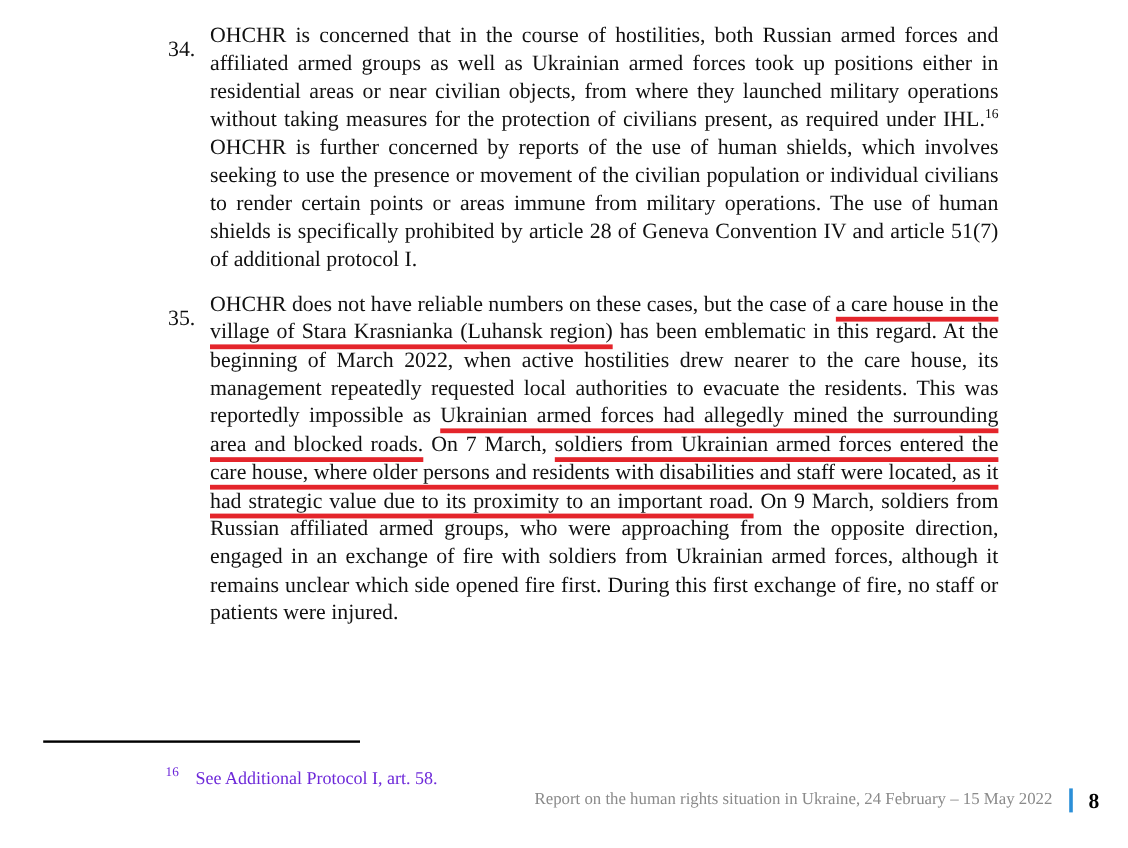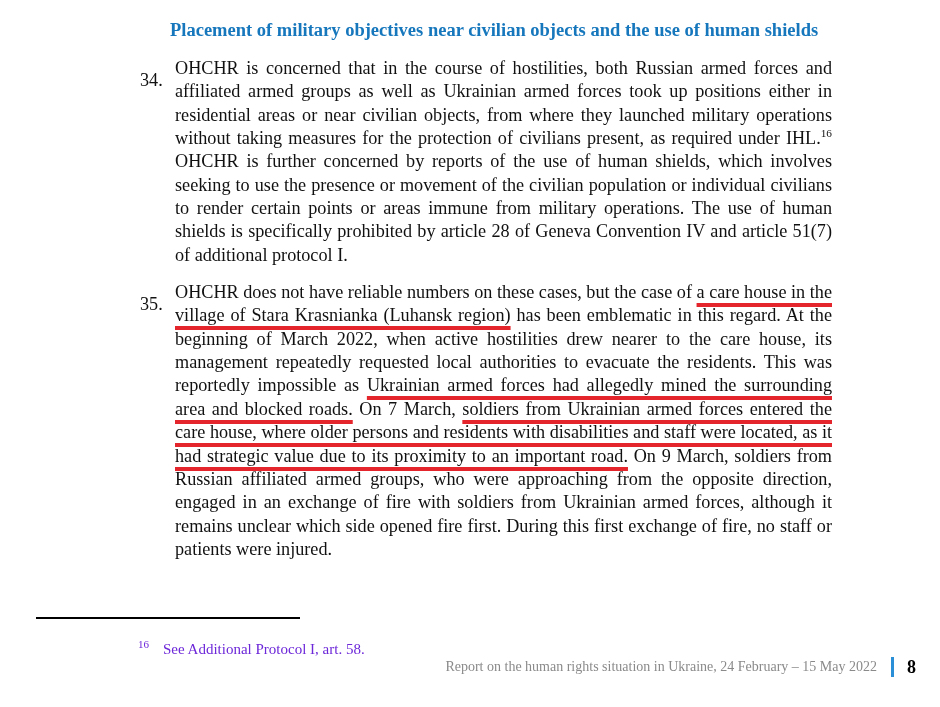--- a/index.html
+++ b/index.html
@@ -90,21 +90,20 @@
   .footer-page{
     font-size:18px;
     font-weight:bold;
     color:#000;
   }
 </style>
 </head>
 <body>
 
 <div class="content">
-  <h1 class="heading">Placement of military objectives near civilian objects and the use of human shields</h1>
   <div>
       <div class="para"><span class="para-num">34.</span><span><span>OHCHR is concerned that in the course of hostilities, both Russian armed forces and affiliated armed groups as well as Ukrainian armed forces took up positions either in residential areas or near civilian objects, from where they launched military operations without taking measures for the protection of civilians present, as required under IHL.</span><sup class="fn-ref">16</sup><span> OHCHR is further concerned by reports of the use of human shields, which involves seeking to use the presence or movement of the civilian population or individual civilians to render certain points or areas immune from military operations. The use of human shields is specifically prohibited by article 28 of Geneva Convention IV and article 51(7) of additional protocol I.</span></span></div>
       <div class="para"><span class="para-num">35.</span><span><span>OHCHR does not have reliable numbers on these cases, but the case of </span><span class="red-underline">a care house in the village of Stara Krasnianka (Luhansk region)</span><span> has been emblematic in this regard. At the beginning of March 2022, when active hostilities drew nearer to the care house, its management repeatedly requested local authorities to evacuate the residents. This was reportedly impossible as </span><span class="red-underline">Ukrainian armed forces had allegedly mined the surrounding area and blocked roads.</span><span> On 7 March, </span><span class="red-underline">soldiers from Ukrainian armed forces entered the care house, where older persons and residents with disabilities and staff were located, as it had strategic value due to its proximity to an important road.</span><span> On 9 March, soldiers from Russian affiliated armed groups, who were approaching from the opposite direction, engaged in an exchange of fire with soldiers from Ukrainian armed forces, although it remains unclear which side opened fire first. During this first exchange of fire, no staff or patients were injured.</span></span></div>
     </div>
 </div>
 
 <div class="footnote-rule"></div>
 
 <div class="footnote">
   <sup>16</sup><span>See Additional Protocol I, art. 58.</span>

